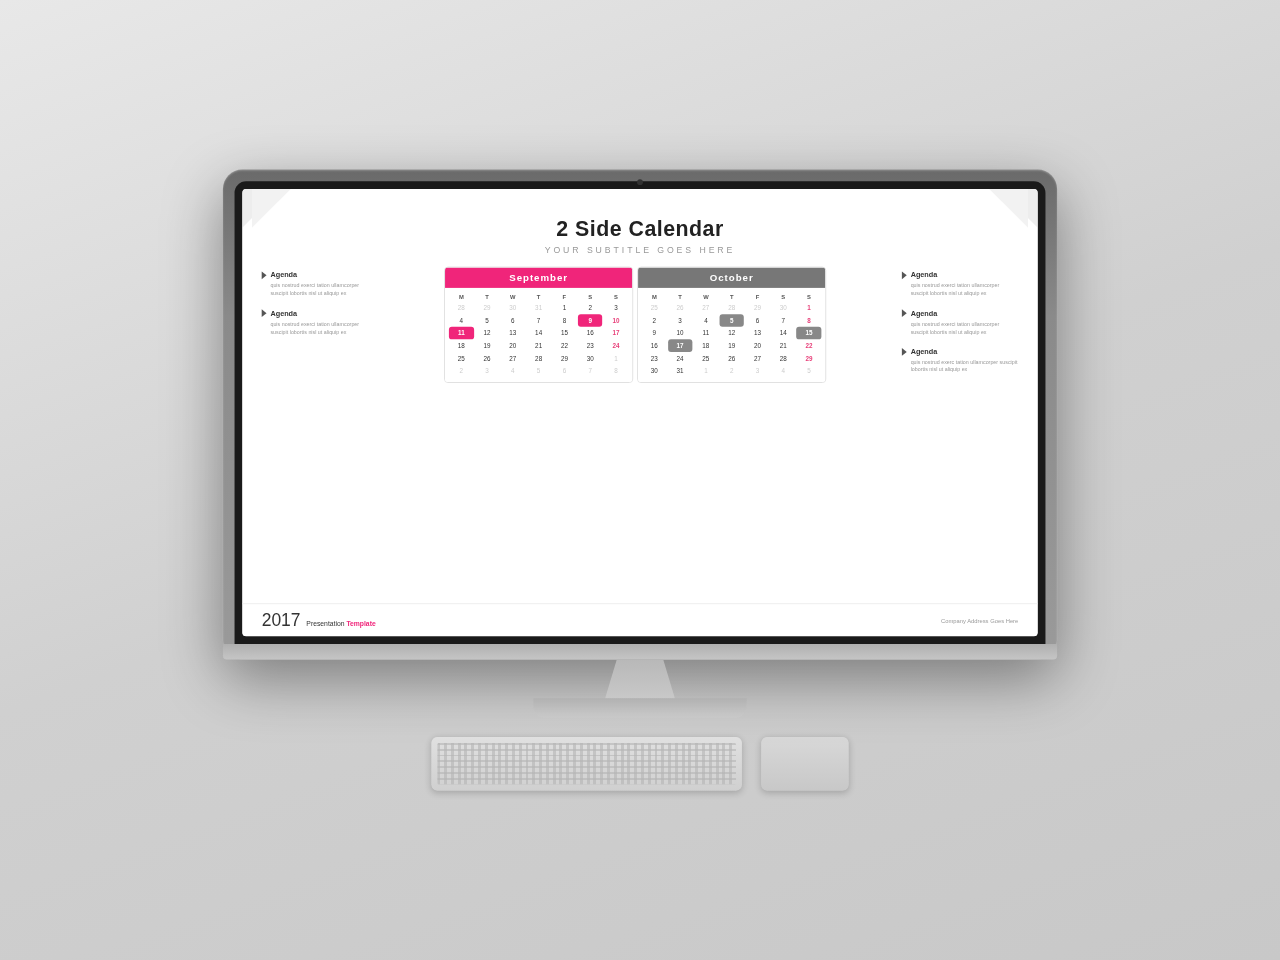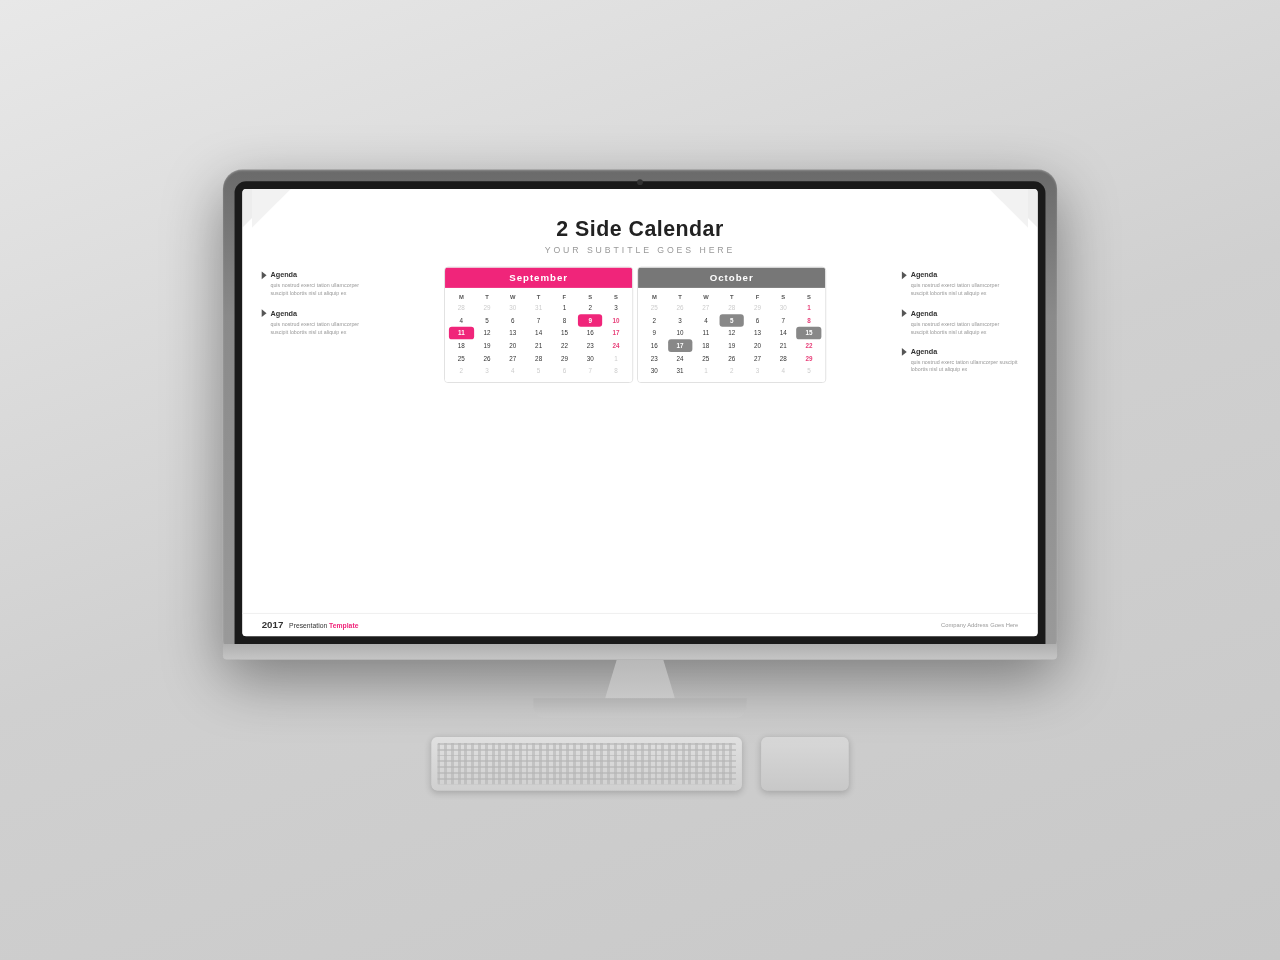--- a/index.html
+++ b/index.html
@@ -330,22 +330,22 @@
       border-top: 1px solid #eee;
     }
 
     .footer-left {
       display: flex;
       align-items: baseline;
       gap: 6px;
     }
 
     .footer-year {
-      font-size: 10px;
-      font-weight: 700;
+      font-size: 18px;
+      font-weight: 400;
       color: #333;
     }
 
     .footer-label {
       font-size: 7px;
       color: #333;
     }
 
     .footer-label strong {
       color: #f0257a;

